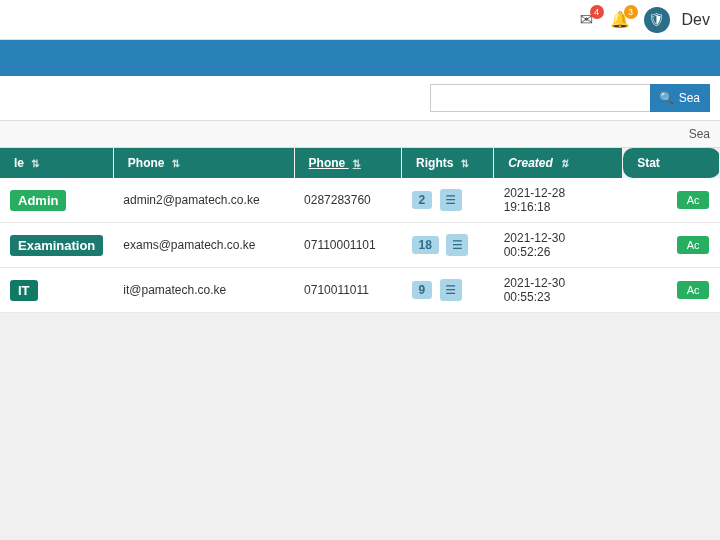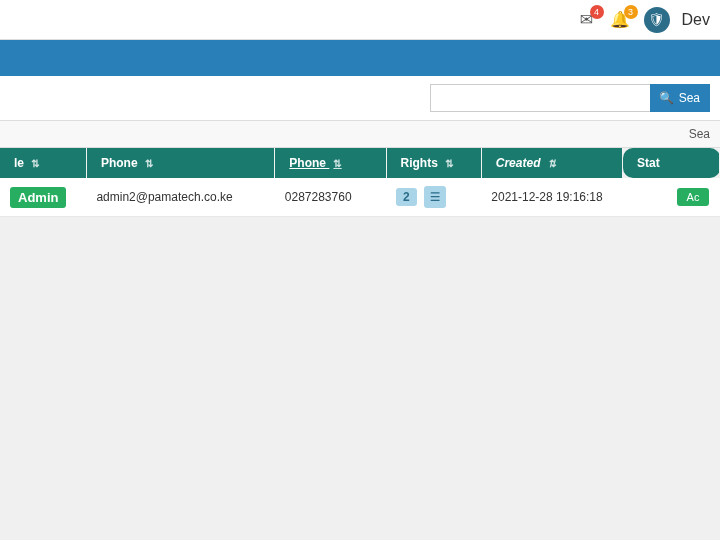--- a/index.html
+++ b/index.html
@@ -283,15 +283,45 @@
       <td>0287283760</td>
       <td>
         <span class="rights-count">2</span>
         <span class="rights-list-icon">☰</span>
       </td>
       <td>2021-12-28 19:16:18</td>
       <td>
         <button class="status-btn">Ac</button>
       </td>
     </tr>
+        <tr>
+      <td>
+        <span class="role-badge" style="background:#1a7a6e">Examination</span>
+      </td>
+      <td>exams@pamatech.co.ke</td>
+      <td>07110001101</td>
+      <td>
+        <span class="rights-count">18</span>
+        <span class="rights-list-icon">☰</span>
+      </td>
+      <td>2021-12-30 00:52:26</td>
+      <td>
+        <button class="status-btn">Ac</button>
+      </td>
+    </tr>
+        <tr>
+      <td>
+        <span class="role-badge" style="background:#117a65">IT</span>
+      </td>
+      <td>it@pamatech.co.ke</td>
+      <td>0710011011</td>
+      <td>
+        <span class="rights-count">9</span>
+        <span class="rights-list-icon">☰</span>
+      </td>
+      <td>2021-12-30 00:55:23</td>
+      <td>
+        <button class="status-btn">Ac</button>
+      </td>
+    </tr>
       </tbody>
   </table>
 </div>
 
 </body></html>

